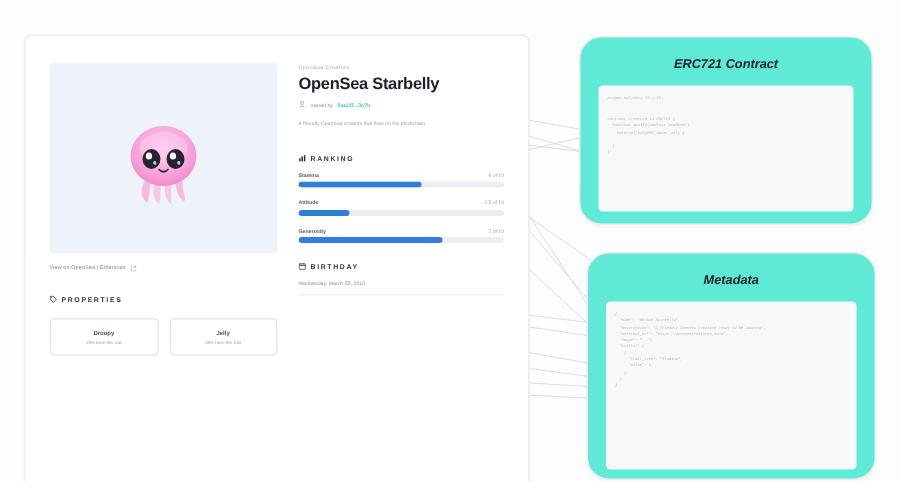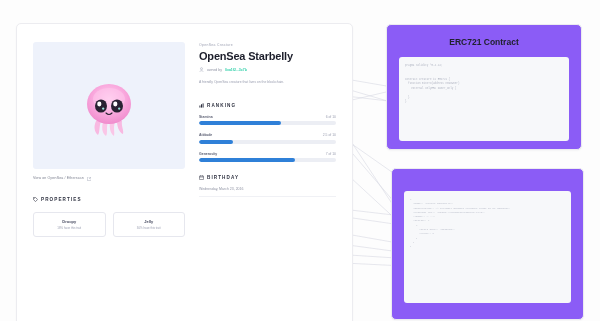--- a/index.html
+++ b/index.html
@@ -83,25 +83,26 @@
   }
   .bar-fill { height: 100%; background: #2f80d8; border-radius: 2px; }
 
   .bday-head { margin-top: 13px; }
   .bday-val { margin-top: 7px; font-size: 3.5px; color: #8f93a3; }
   .hr { height: 1px; background: #f0f1f5; margin-top: 5px; }
 
   
   .side-panel {
     position: absolute;
-    background: #8b5cf6;
+    background: #5eead4;
     border: 1px solid #ececf0;
-    border-radius: 5px;
+    border-radius: 15px;
     box-shadow: 0 1px 2px rgba(20,20,40,.04);
     padding: 12px 12px 12px 12px;
+    font-style: italic;
   }
   .panel-contract { left: 386px; top: 24px; width: 196px; height: 126px; }
   .panel-metadata { left: 391px; top: 168px; width: 193px; height: 152px; }
   .panel-title { text-align: center; font-size: 8.5px; font-weight: bold; color: #20222e; }
   .code-block {
     margin-top: 10px;
     background: #f7f8fa;
     border-radius: 3px;
     padding: 7px 6px;
     font-family: "Liberation Mono", monospace;
@@ -280,20 +281,21 @@
 
 contract Creature is ERC721 {
   function mintTo(address newOwner)
     external onlyERC_owner_only {
 
   }
 }</div>
   </div>
 
   <div class="side-panel panel-metadata">
+    <div class="panel-title">Metadata</div>
     <div class="code-block code-meta">{
   "name": "Herbie Starbelly",
   "description": "A friendly OpenSea creature ready to be adopted",
   "external_url": "https://openseacreatures.io/3",
   "image": "...",
   "traits": [
     {
       "trait_type": "Stamina",
       "value": 6
     }

